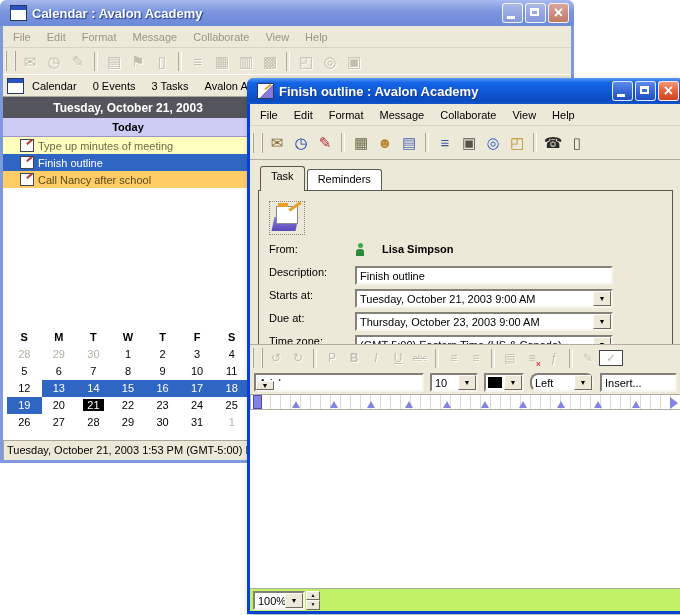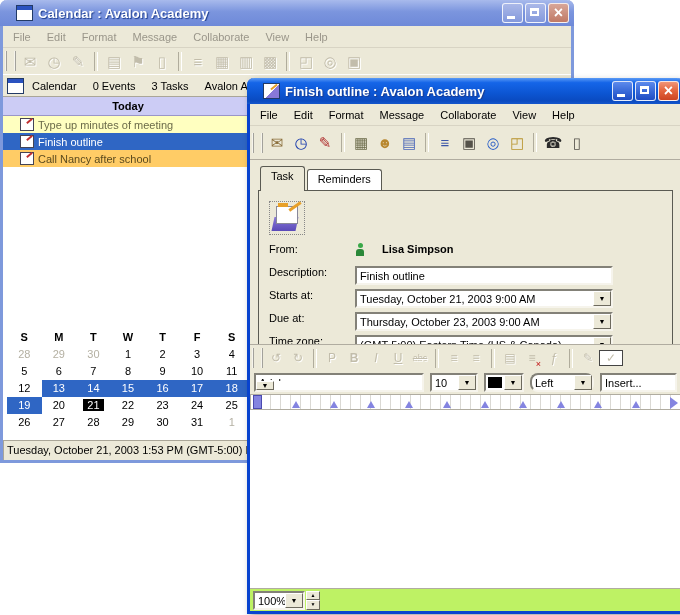--- a/index.html
+++ b/index.html
@@ -2,21 +2,21 @@
 <html><head>
 <meta charset="utf-8">
 <style>
   html,body{margin:0;padding:0;}
   body{width:680px;height:615px;background:#fff;position:relative;overflow:hidden;
        font-family:"Liberation Sans",sans-serif;font-size:11px;color:#000;}
   .win{position:absolute;display:flex;flex-direction:column;border-radius:7px 7px 0 0;}
   .frame-active{border:3px solid #0843cf;border-top:none;box-shadow:3px 3px 7px rgba(0,0,0,.35);}
   .frame-inactive{border:3px solid #7e99dc;border-top:none;}
   
-  .titlebar{height:26px;display:flex;align-items:center;gap:5px;padding:0 5px 0 16px;
+  .titlebar{height:26px;display:flex;align-items:center;gap:5px;padding:0 5px 0 10px;
             border-radius:7px 7px 0 0;margin:0 -3px;flex:none;}
   .tb-active{background:linear-gradient(180deg,#5a9af5 0%,#1565e8 18%,#0c55d2 60%,#0a4ac0 88%,#1456cc 100%);}
   .tb-inactive{background:linear-gradient(180deg,#a8baec 0%,#7b95de 45%,#6e89d8 100%);}
   .tb-title{flex:1;color:#fff;font-weight:bold;font-size:13px;text-shadow:1px 1px 1px #1a3a8c;
             white-space:nowrap;overflow:hidden;}
   .tbtns{display:flex;gap:2px;}
   .tbtn{width:21px;height:20px;border-radius:3px;border:1px solid rgba(255,255,255,.85);
         position:relative;box-sizing:border-box;}
   .b-min,.b-max{background:linear-gradient(180deg,#5d8aec 0%,#3a6ad8 50%,#1e4cc4 100%);background-color:#3a6ad8;}
   .b-close{background:linear-gradient(180deg,#f09578 0%,#e4643c 50%,#cc4422 100%);}
@@ -176,20 +176,21 @@
   <div class="sumrow">
     <span class="wicon wicon-cal"></span>
     <span>Calendar</span>
     <span>0 Events</span>
     <span>3 Tasks</span>
     <span>Avalon Academy</span>
   </div>
   <div class="cal-body">
     <div class="cal-main">
       <div class="day-pane">
+        <div class="day-banner">Tuesday, October 21, 2003</div>
         <div class="today-bar">Today</div>
         <div id="task-list">
             <div class="task-row" style="background: rgb(255, 255, 192); color: rgb(107, 107, 73);">
               <span class="i-minitask"></span>
               <span>Type up minutes of meeting</span>
             </div>
             <div class="task-row" style="background: rgb(47, 102, 196); color: rgb(255, 255, 255);">
               <span class="i-minitask"></span>
               <span>Finish outline</span>
             </div>

